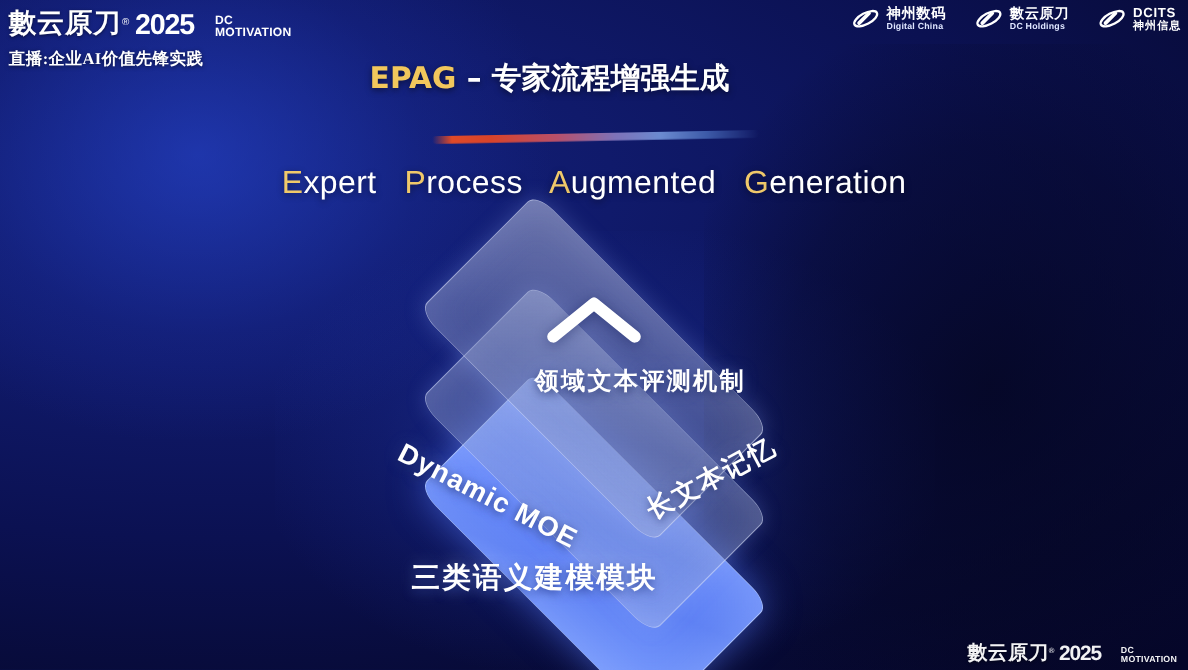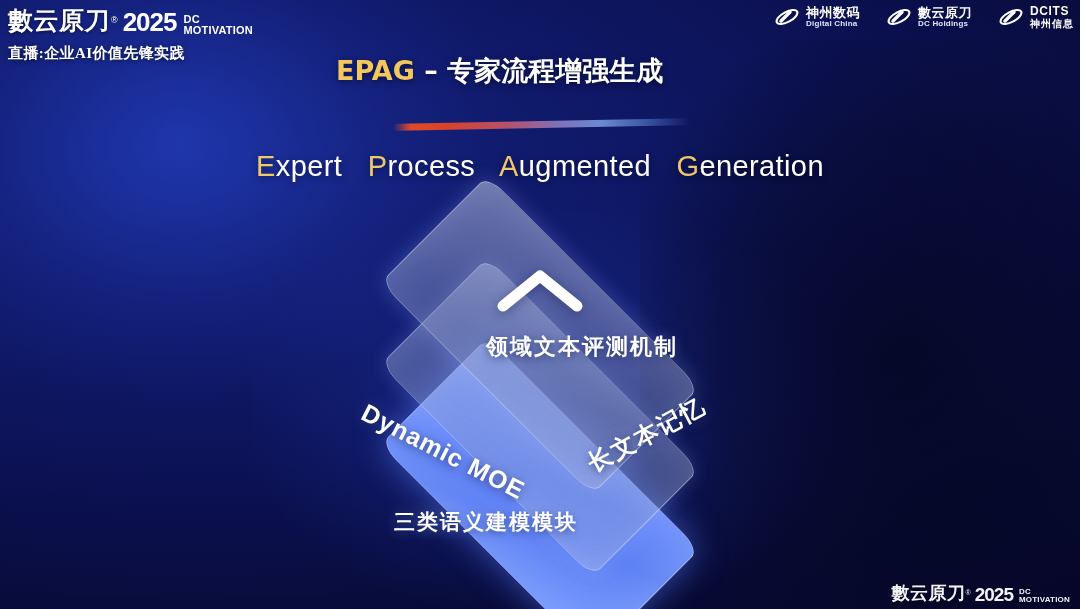--- a/index.html
+++ b/index.html
@@ -40,21 +40,21 @@
   .brand-cn{
     font-family:"DejaVu Sans","Liberation Sans",sans-serif;
     font-size:25px; font-weight:bold; color:#ffffff; letter-spacing:.5px;
     text-shadow:0 1px 3px rgba(0,0,0,.55);
   }
   .brand-reg{ font-size:9px; color:#fff; position:relative; top:-12px; left:-2px;}
   .brand-year{
     font-size:26px; font-weight:bold; color:#fff; letter-spacing:-1px;
     font-family:"Liberation Sans",sans-serif; position:relative; top:1px;
   }
-  .brand-dc{ display:flex; flex-direction:column; line-height:1; position:relative; top:-1px; margin-left:4px;justify-content:center;}
+  .brand-dc{ display:flex; flex-direction:column; line-height:1; position:relative; top:-1px; margin-left:16px;justify-content:center;}
   .brand-dc .dc{ font-size:11px; font-weight:bold; color:#fff; letter-spacing:.3px;}
   .brand-dc .mot{ font-size:11px; font-weight:bold; color:#fff; letter-spacing:.2px;}
   #live-title{
     margin-top:7px;
     font-family:Liberation Serif, serif;
     font-size:15px; font-weight:bold; color:#ffffff; letter-spacing:.4px;
     text-shadow:0 1px 4px rgba(0,0,0,.6);
     white-space:nowrap;
   }
 
@@ -150,21 +150,21 @@
   #chevron svg{ display:block; filter:drop-shadow(0 2px 6px rgba(20,30,90,.45)); }
 
   
   .lbl{
     position:absolute;
     font-family:"DejaVu Sans","Liberation Sans",sans-serif;
     color:#ffffff; font-weight:bold; white-space:nowrap;
     text-shadow:0 2px 8px rgba(10,20,70,.65), 0 0 14px rgba(140,170,255,.35);
   }
   #lbl-top{ left:0; top:332px; width:1080px; text-align:center; font-size:22px; letter-spacing:2px;margin-left:42px; }
-  #lbl-bot{ left:0; top:508px; width:972px; text-align:center; font-size:21px; letter-spacing:2px;
+  #lbl-bot{ left:0; top:508px; width:972px; text-align:center; font-size:26px; letter-spacing:2px;
             text-shadow:0 2px 9px rgba(20,40,130,.7), 0 0 16px rgba(190,210,255,.45); }
 
   #lbl-moe{
     left:370px; top:398px;
     font-family:"Liberation Sans",sans-serif;
     font-size:25px; font-weight:bold; letter-spacing:1px;
     transform:rotate(27deg); transform-origin:left top;
   }
   #lbl-mem{
     left:582px; top:451px;

